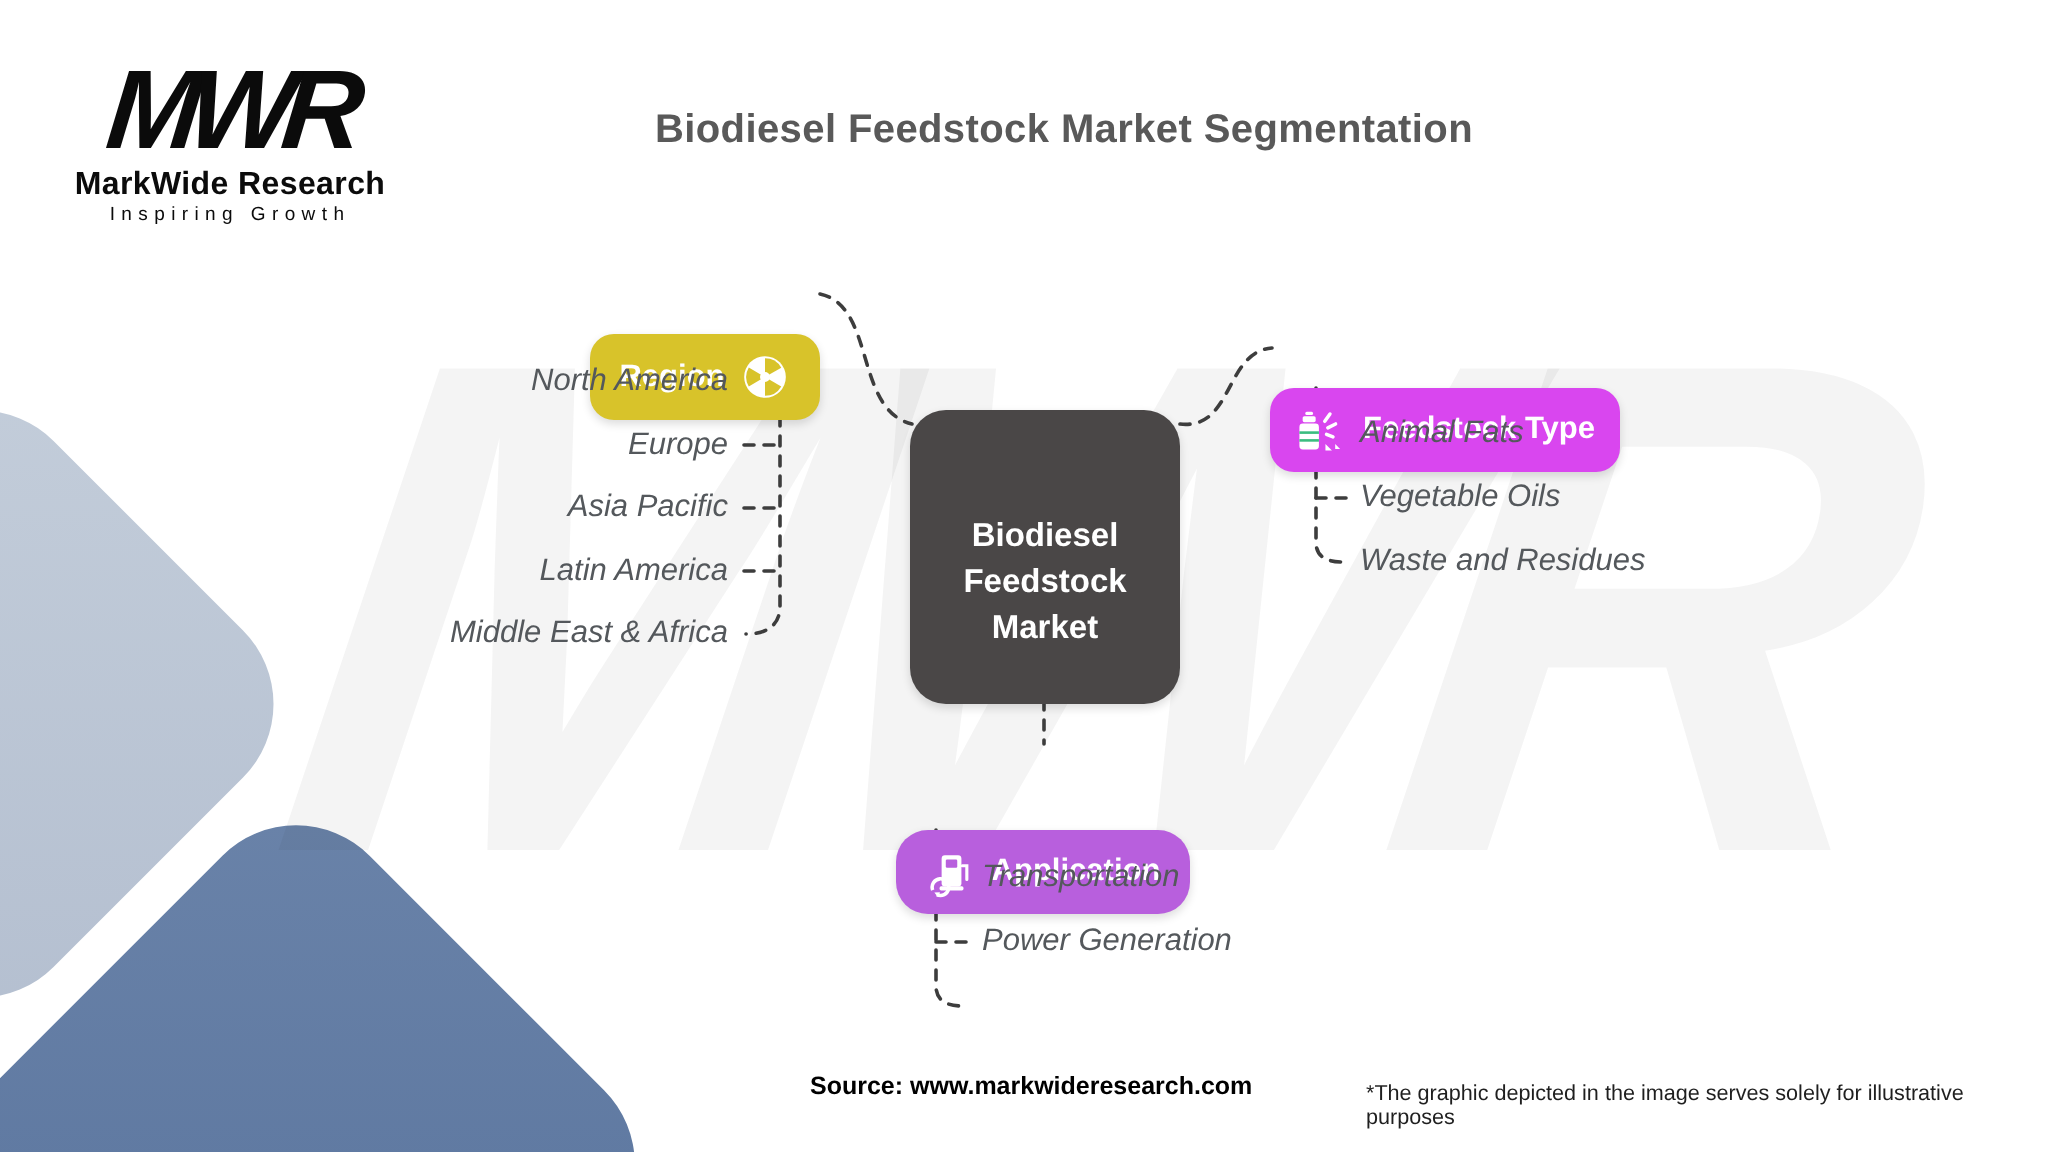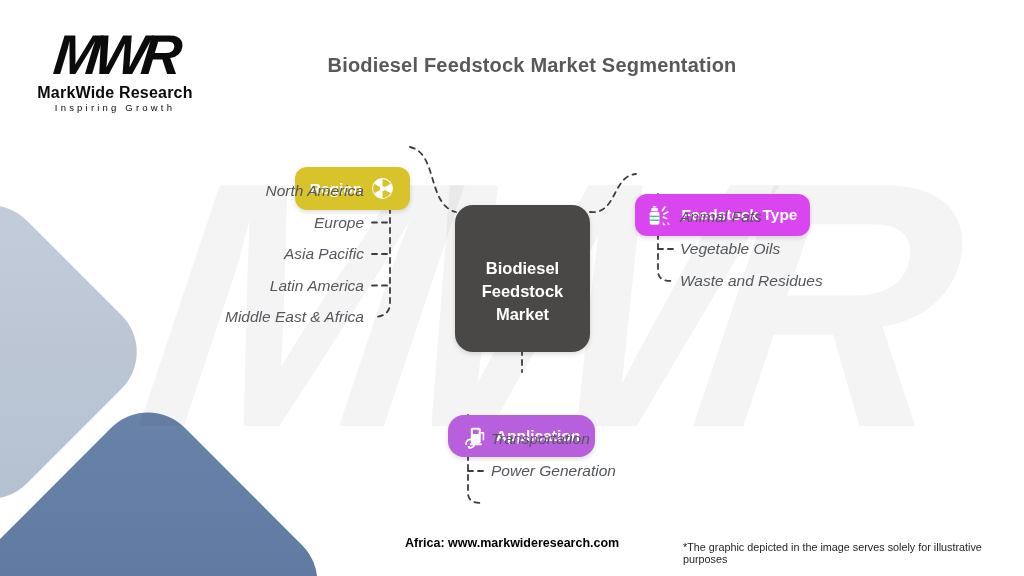--- a/index.html
+++ b/index.html
@@ -177,16 +177,16 @@
     <div>Animal Fats</div>
     <div>Vegetable Oils</div>
     <div>Waste and Residues</div>
   </div>
 
   <div class="list list-application">
     <div>Transportation</div>
     <div>Power Generation</div>
   </div>
 
-  <div class="source">Africa: www.markwideresearch.com</div>
+  <div class="source">Source: www.markwideresearch.com</div>
   <div class="disclaimer">*The graphic depicted in the image serves solely for illustrative purposes</div>
 
 </div>
 
 </body></html>

